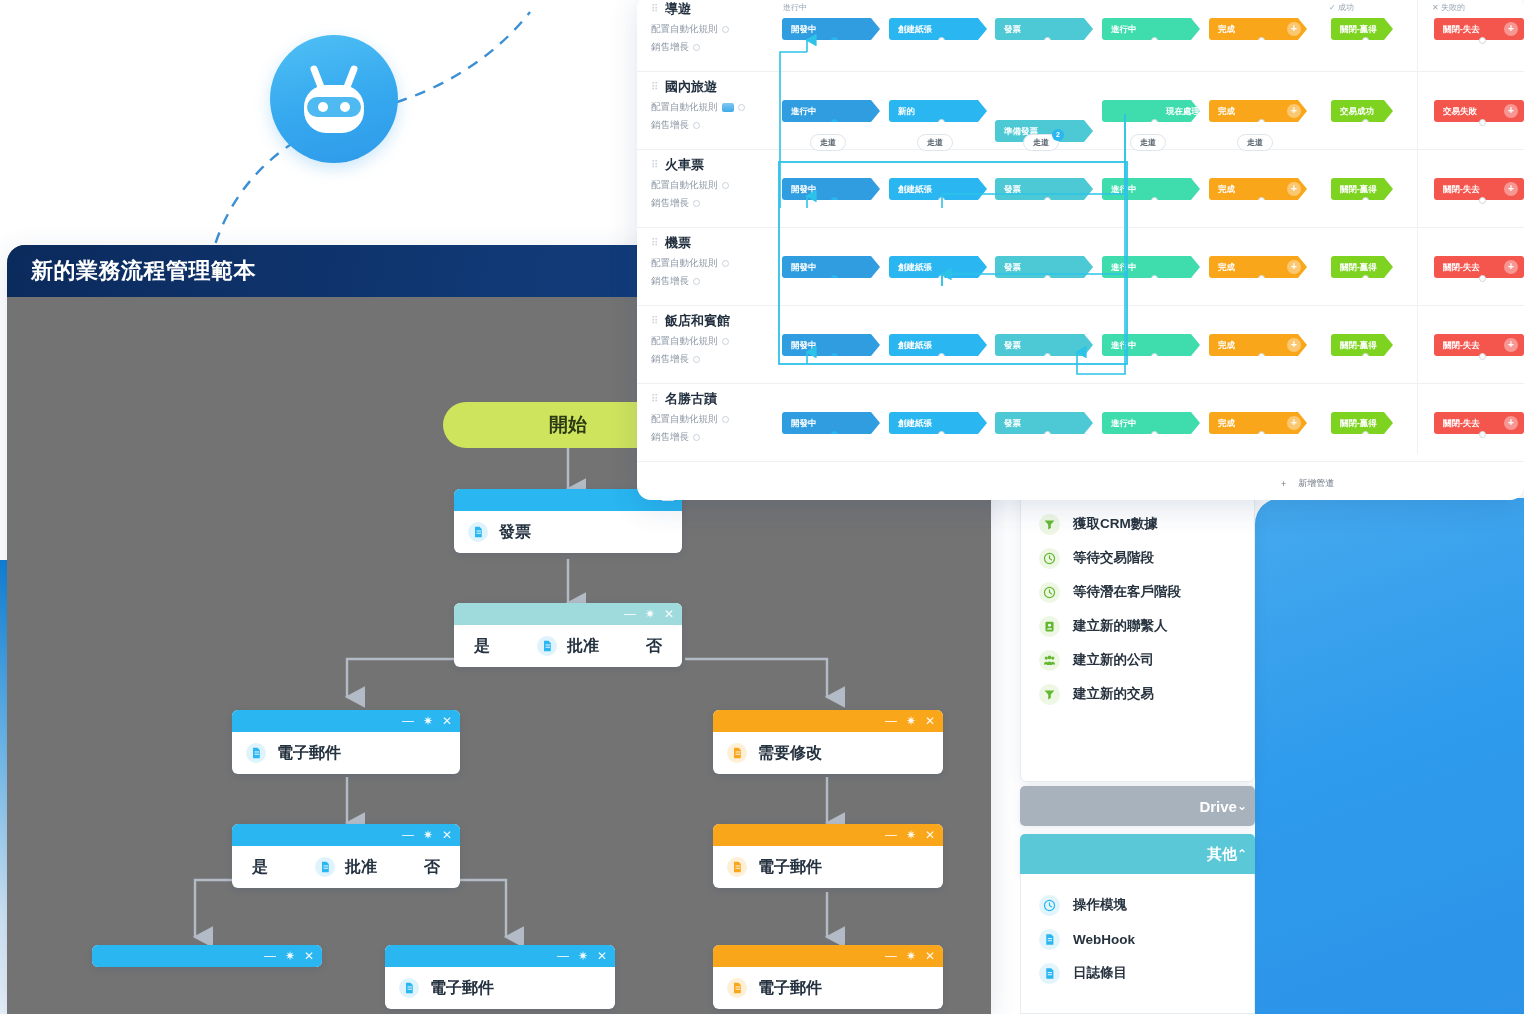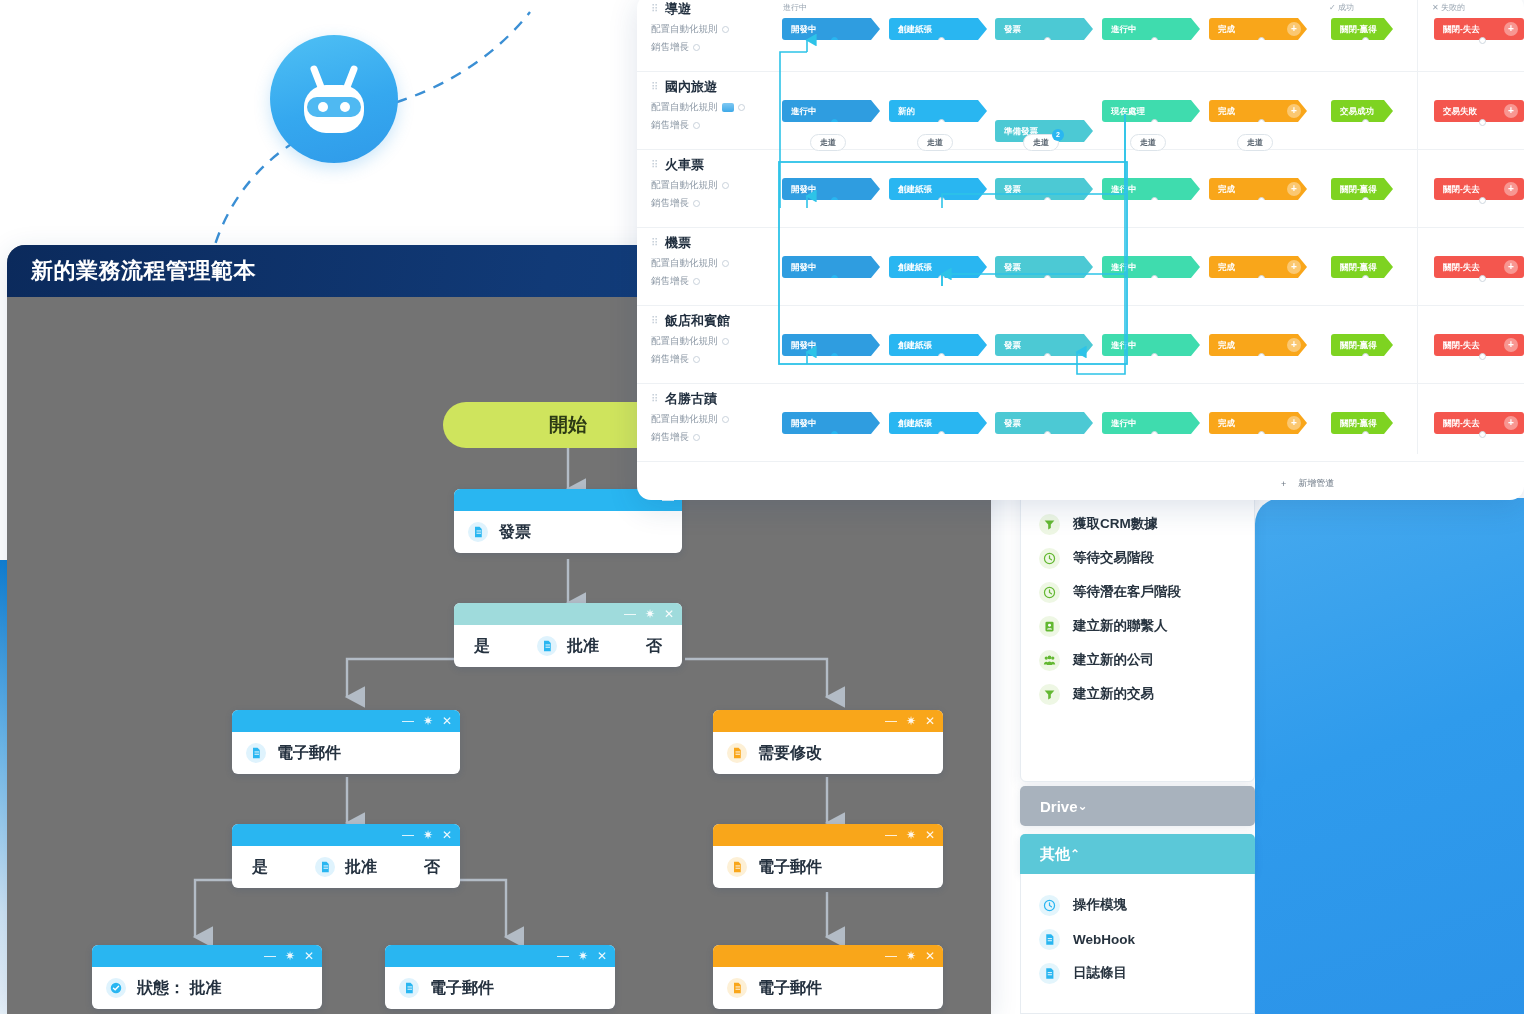--- a/index.html
+++ b/index.html
@@ -120,22 +120,22 @@
     background:#fff; border:1px solid #e7ecf1; border-radius:6px;
     box-shadow:0 3px 14px rgba(30,60,100,.09);
   }
   .act-item { display:flex; align-items:center; gap:13px; height:34px; padding-left:18px;
               font-size:13.5px; color:#27333f; font-weight:bold; }
   .act-ic { width:21px; height:21px; border-radius:50%; background:#eef7e4;
             display:flex; align-items:center; justify-content:center; flex:0 0 auto;}
   .act-ic svg { width:13px; height:13px; }
 
   .sec-bar { position:absolute; width:235px; height:40px; border-radius:5px;
-             display:flex; align-items:center; justify-content:flex-start;
-             padding:0 20px; color:#fff; font-size:15px; font-weight:bold;
+             display:flex; align-items:center; justify-content:flex-end;
+             padding:0 8px; color:#fff; font-size:15px; font-weight:bold;
              box-shadow:0 2px 8px rgba(30,60,100,.10); }
   .sec-drive { left:1020px; top:786px; background:#a8b2bd; }
   .sec-other { left:1020px; top:834px; background:#5bc8d8; border-radius:5px 5px 0 0; }
   .other-body { position:absolute; left:1020px; top:874px; width:235px; height:140px;
                 background:#fff; border:1px solid #e7ecf1; border-top:none; }
   .oth-item { display:flex; align-items:center; gap:13px; height:34px; padding-left:18px;
               font-size:13.5px; color:#27333f; font-weight:bold; }
   .oth-ic { width:21px; height:21px; border-radius:50%; background:#e3f5fc;
             display:flex; align-items:center; justify-content:center; flex:0 0 auto;}
   .oth-ic svg { width:13px; height:13px; }
@@ -275,29 +275,20 @@
         <span>否</span>
       </div>
     </div>
 
     <div class="node blue" style="left:85px; top:648px; width:230px;">
       <div class="nbar">
         <span class="wbtn">—</span>
         <span class="wbtn">✷</span>
         <span class="wbtn">✕</span>
       </div>
-      <div class="nbody">
-        <span class="nicon">
-          <svg viewBox="0 0 16 16">
-              <circle cx="8" cy="8" r="7" fill="#29b6f1"></circle>
-              <path d="M4.6 8.2 L6.9 10.4 L11.4 5.6" stroke="#fff" stroke-width="1.8" fill="none" stroke-linecap="round"></path>
-            </svg>
-        </span>
-        <span>狀態： 批准</span>
-      </div>
     </div>
 
     <div class="node blue" style="left:378px; top:648px; width:230px;">
       <div class="nbar">
         <span class="wbtn">—</span>
         <span class="wbtn">✷</span>
         <span class="wbtn">✕</span>
       </div>
       <div class="nbody">
         <span class="nicon">
@@ -508,21 +499,21 @@
             <span class="dotq"></span>
           </div>
           <div class="row-sub">
             <span>銷售增長</span>
             <span class="dotq"></span>
           </div>
         </div>
         <div class="stage" style="left:145px; top:28px; width:98px; background:#2f9de0;"><span>進行中</span><span class="knob filled"></span></div>
         <div class="stage" style="left:252px; top:28px; width:98px; background:#29b6f1;"><span>新的</span><span class="knob"></span></div>
         <div class="stage" style="left:358px; top:28px; width:98px; background:#4cc9d4;margin-top:20px;"><span>準備發票</span><span class="knob"></span></div>
-        <div class="stage" style="left:465px; top:28px; width:98px; background:#3fdcae;"><span>現在處理</span><span class="knob"></span></div>
+        <div class="stage" style="left:465px; top:28px; width:98px; background:#3fdcae;text-align:right;"><span>現在處理</span><span class="knob"></span></div>
         <div class="stage" style="left:572px; top:28px; width:98px; background:#f9a61a;"><span>完成</span><span class="knob"></span><span class="plus">+</span></div>
         <div class="stage" style="left:694px; top:28px; width:62px; background:#7ed321;"><span>交易成功</span><span class="knob"></span></div>
         <div class="stage flat" style="left:797px; top:28px; width:90px; background:#f4564e;"><span>交易失敗</span><span class="knob"></span><span class="plus">+</span></div>
         <div class="lanechip" style="left:173px; top:62px;"><span>走道</span></div>
         <div class="lanechip" style="left:280px; top:62px;"><span>走道</span></div>
         <div class="lanechip" style="left:386px; top:62px;"><span>走道</span><span class="cnt">2</span></div>
         <div class="lanechip" style="left:493px; top:62px;"><span>走道</span></div>
         <div class="lanechip" style="left:600px; top:62px;"><span>走道</span></div>
       </div>
       <div class="crm-row" style="height: 78px;">

